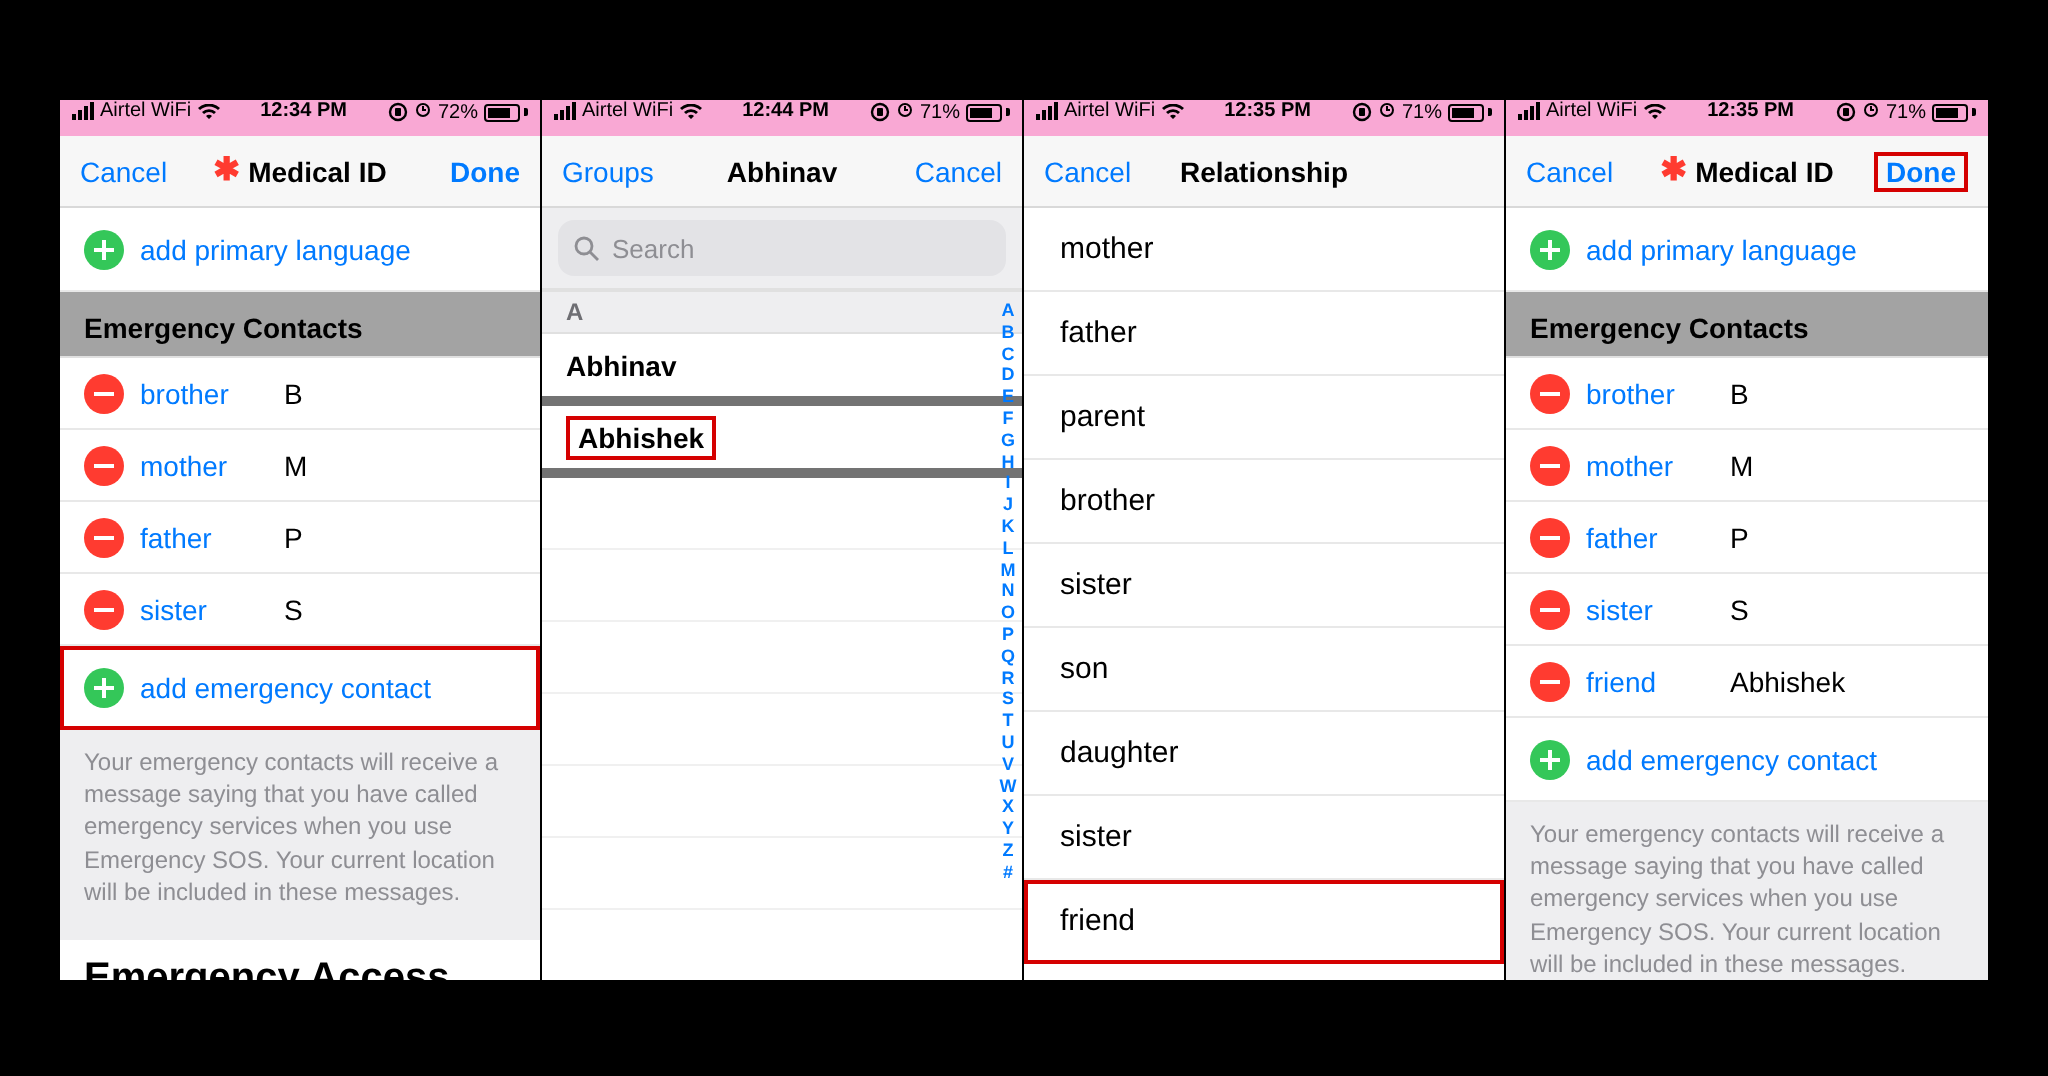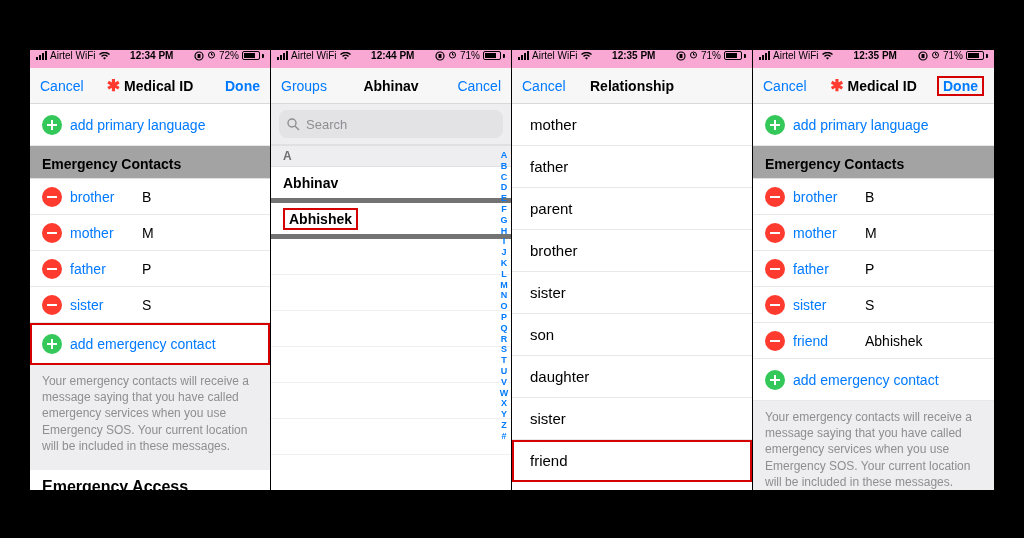--- a/index.html
+++ b/index.html
@@ -75,21 +75,21 @@
   .addrow { height:42px; display:flex; align-items:center; padding:0 12px; border-bottom:1px solid #e8e8e8; background:#fff; }
   .addrow .lbl { color:#007aff; margin-left:8px; font-size:14px; }
   .section-header {
     background:#a3a3a3; color:#000; font-weight:600;
     padding:10px 12px 6px; font-size:14px; border-bottom:1px solid #e0e0e0;
   }
   .footer-note {
     background:#eeeef0; color:#8e8e93; font-size:12px;
     padding:8px 12px 16px; line-height:1.35;
   }
-  .truncated { background:#fff; padding:8px 12px 0; font-weight:600; font-size:16px; }
+  .truncated { background:#fff; padding:8px 12px 0; font-weight:600; font-size:20px; }
   
   .searchwrap { padding:6px 8px; background:#eeeef0; border-bottom:1px solid #e0e0e0; }
   .searchbox {
     background:#e3e3e6; border-radius:8px; height:28px;
     display:flex; align-items:center; padding:0 8px; color:#8e8e93; font-size:13px; gap:6px;
   }
   .searchbox svg { flex-shrink:0; }
   .letter-header { background:#eeeef0; color:#6e6e73; font-size:12px; font-weight:600; padding:3px 12px; border-bottom:1px solid #e0e0e0; border-top:1px solid #e0e0e0; }
   .contact-row { height:36px; display:flex; align-items:center; padding:0 12px; border-bottom:5px solid #737373; font-size:14px; font-weight:600; }
   .blank-row { height:36px; border-bottom:1px solid #f0f0f0; }

